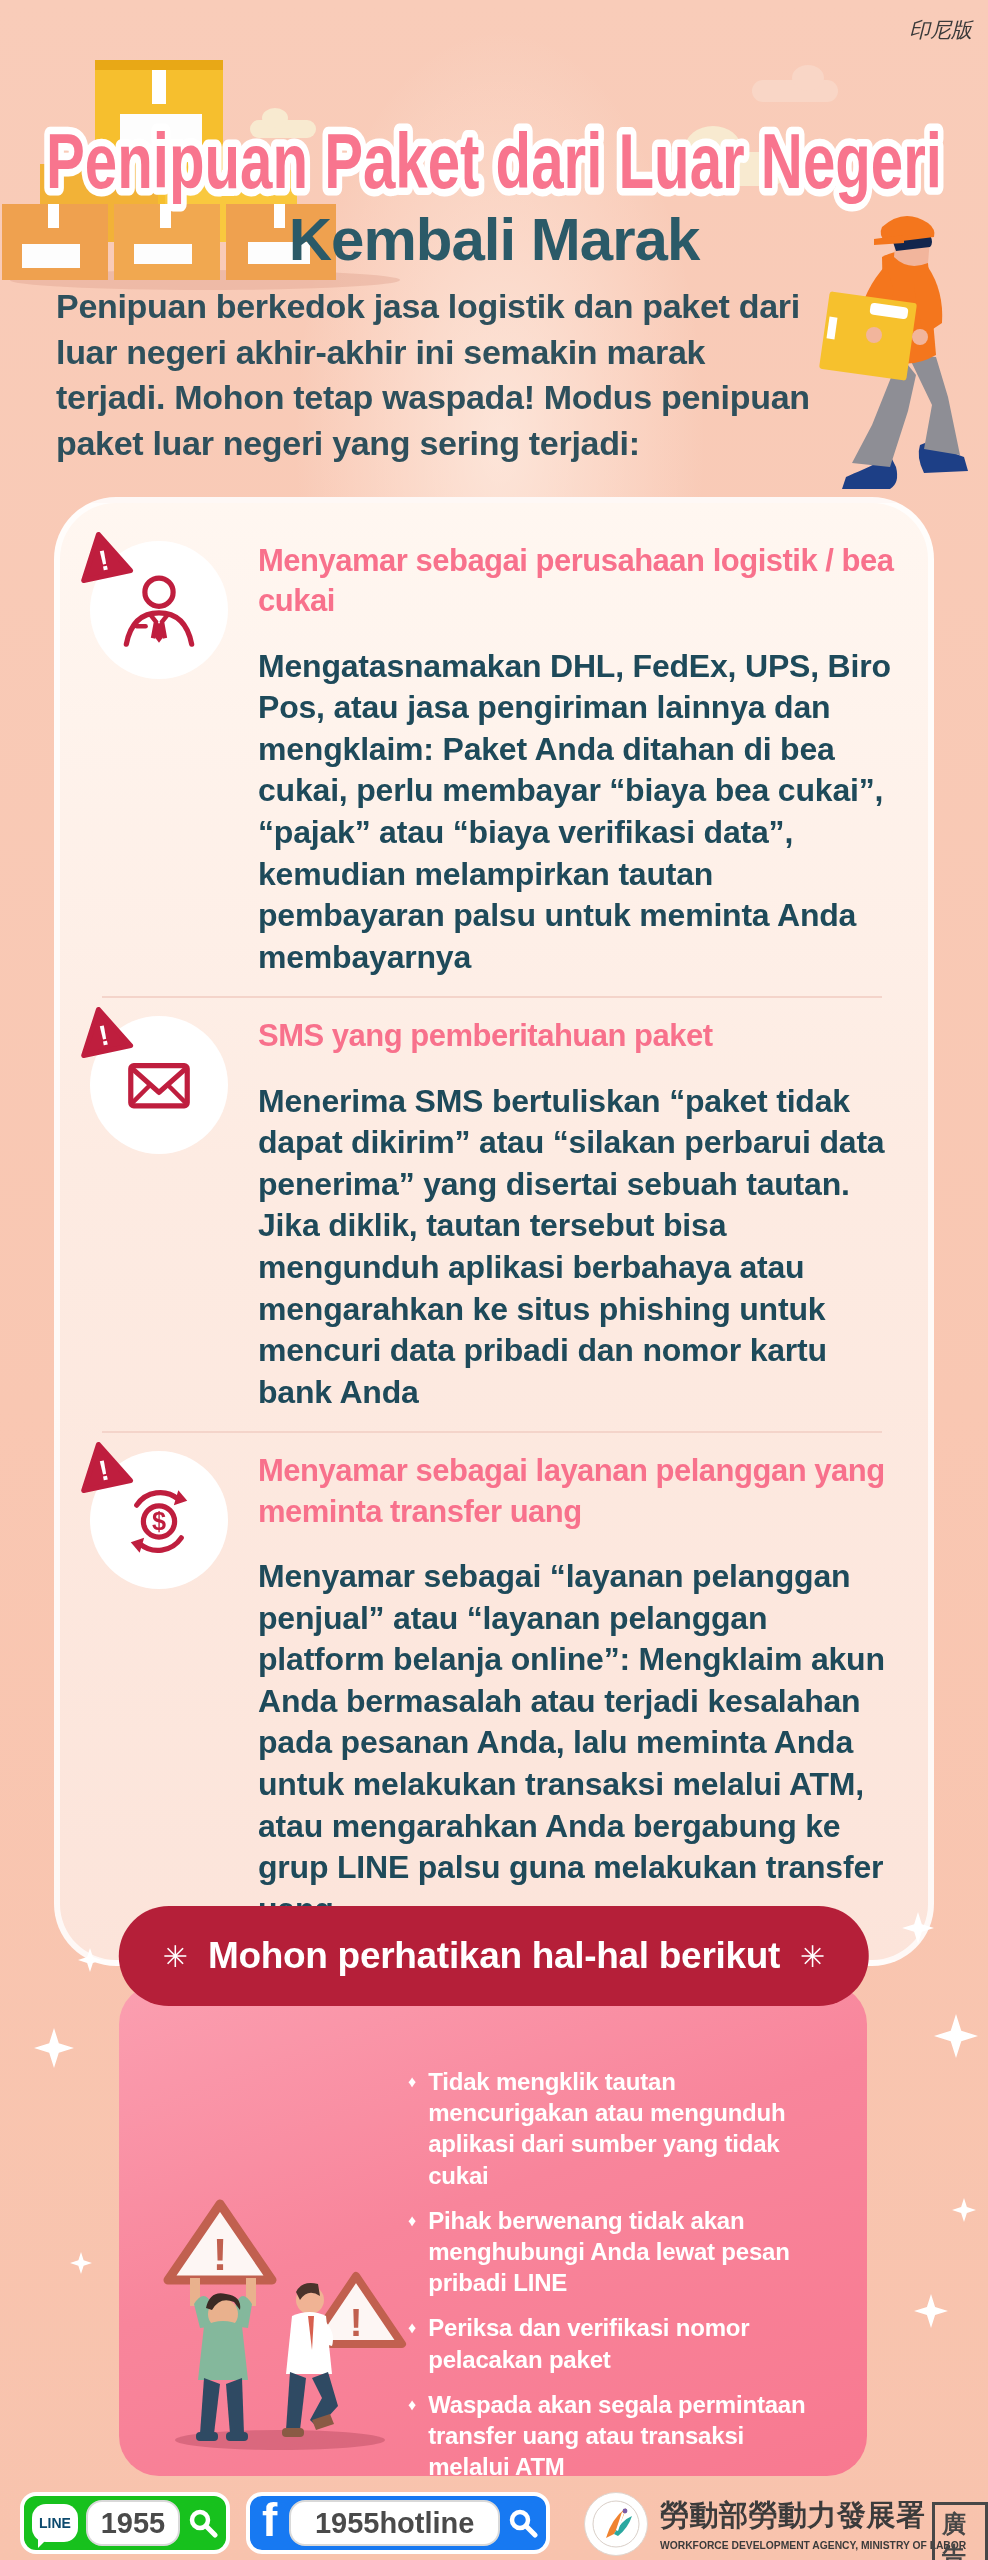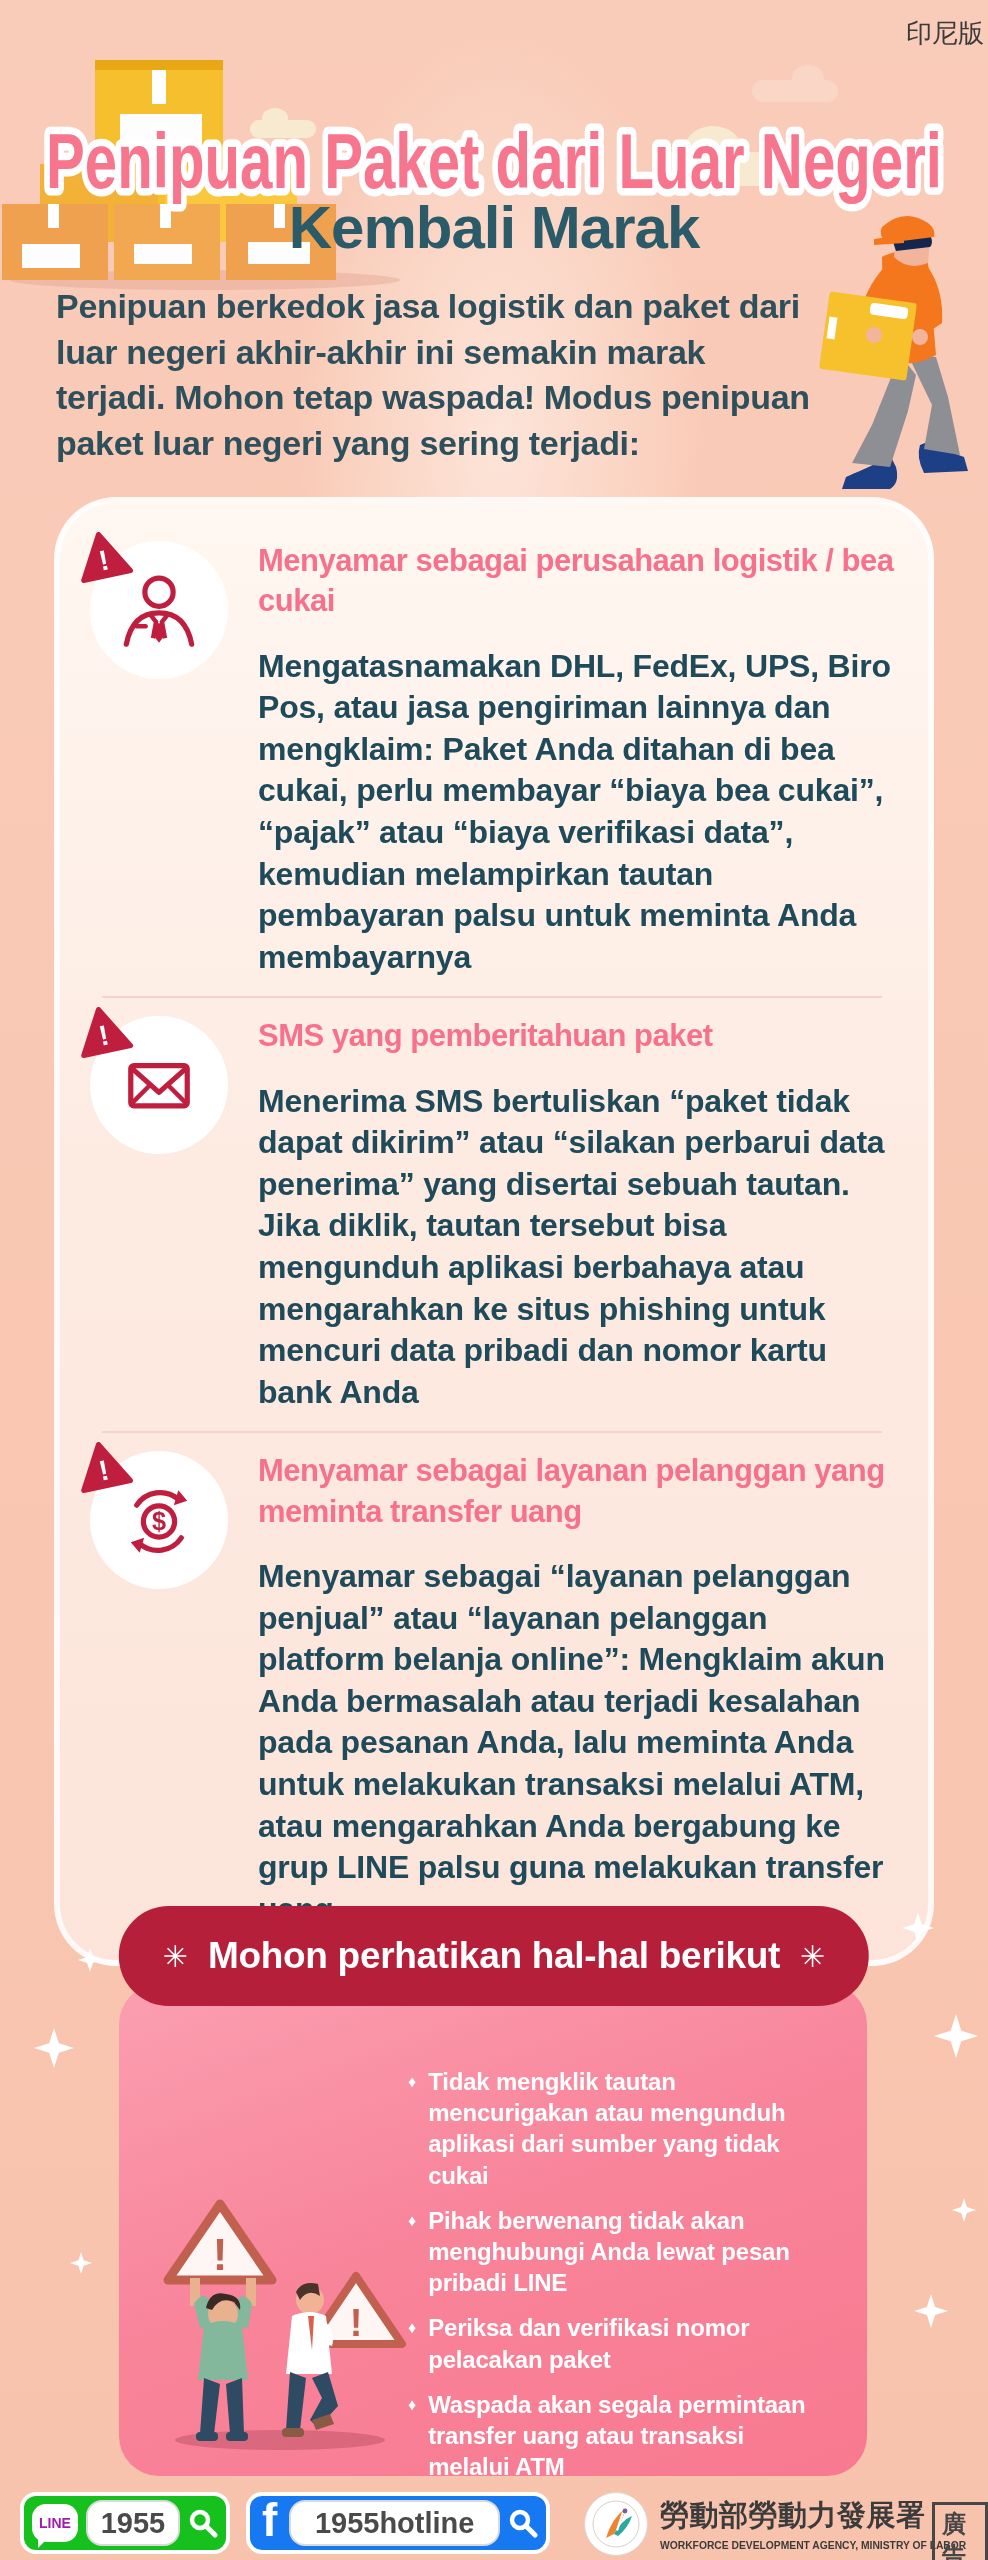--- a/index.html
+++ b/index.html
@@ -15,26 +15,26 @@
   
   .cloud{position:absolute;background:#f8ead0;border-radius:40px;}
   .cloud::before{content:"";position:absolute;background:inherit;border-radius:50%;}
   .cloud1{left:250px;top:120px;width:66px;height:18px;}
   .cloud1::before{width:26px;height:20px;left:12px;top:-12px;}
   .cloud2{left:655px;top:152px;width:132px;height:34px;}
   .cloud2::before{width:56px;height:44px;left:30px;top:-26px;}
   .cloud3{left:752px;top:80px;width:86px;height:22px;background:#f9d6c6;}
   .cloud3::before{width:32px;height:26px;left:40px;top:-15px;}
 
-  .version-tag{position:absolute;top:16px;right:4px;font-size:26px;color:#3a3a3a;}
+  .version-tag{position:absolute;top:16px;right:16px;font-size:21px;color:#3a3a3a;font-style:italic;}
 
   .title-small{position:absolute;top:48px;left:0;width:100%;text-align:center;
     font-size:64px;font-weight:bold;color:#2b5a68;letter-spacing:-1px;}
   .title-main-svg{position:absolute;top:102px;left:0;}
-  .title-sub{position:absolute;top:193px;left:0;width:100%;text-align:center;
+  .title-sub{position:absolute;top:205px;left:0;width:100%;text-align:center;
     font-size:60px;font-weight:bold;color:#2b5a68;letter-spacing:-1px;}
 
   .illus{position:absolute;}
   .boxes-svg{left:0px;top:52px;}
   .courier-svg{left:812px;top:205px;}
 
   .intro{position:absolute;left:56px;top:284px;width:755px;
     font-size:34px;font-weight:bold;color:#2e505c;line-height:1.34;letter-spacing:-0.3px;}
 
   
@@ -76,21 +76,21 @@
   
   .footer-pill{position:absolute;top:2492px;height:62px;border-radius:16px;
     border:4px solid #fff;box-sizing:border-box;display:flex;align-items:center;
     gap:8px;padding:0 8px;}
   .line-pill{left:20px;width:210px;background:#17c11d;}
   .fb-pill{left:246px;width:304px;background:#1779f2;}
   .line-bubble{position:relative;width:46px;height:38px;background:#fff;border-radius:14px;
     display:flex;align-items:center;justify-content:center;}
   .line-bubble::after{content:"";position:absolute;left:6px;bottom:-6px;
     border:6px solid transparent;border-top-color:#fff;border-left-color:#fff;}
-  .line-bubble span{color:#a21caf;font-size:14px;font-weight:bold;letter-spacing:0;}
+  .line-bubble span{color:#0c4a6e;font-size:14px;font-weight:bold;letter-spacing:0;}
   .search-box{flex:1;height:42px;background:#fff;border-radius:16px;border:2px solid #d9d9d9;
     display:flex;align-items:center;justify-content:center;
     font-size:29px;font-weight:bold;color:#4a4a4a;}
   .fb-f{color:#fff;font-size:46px;font-weight:bold;line-height:40px;padding:0 4px 6px 4px;}
   .mag{flex:0 0 auto;}
 
   .agency{position:absolute;left:660px;top:2496px;width:280px;}
   .agency-zh{font-size:29px;font-weight:bold;color:#3b3b3b;letter-spacing:0.5px;white-space:nowrap;}
   .agency-en{font-size:10.3px;font-weight:bold;color:#3b3b3b;margin-top:4px;white-space:nowrap;}
   .agency-logo{position:absolute;left:584px;top:2492px;width:62px;height:62px;border-radius:50%;

